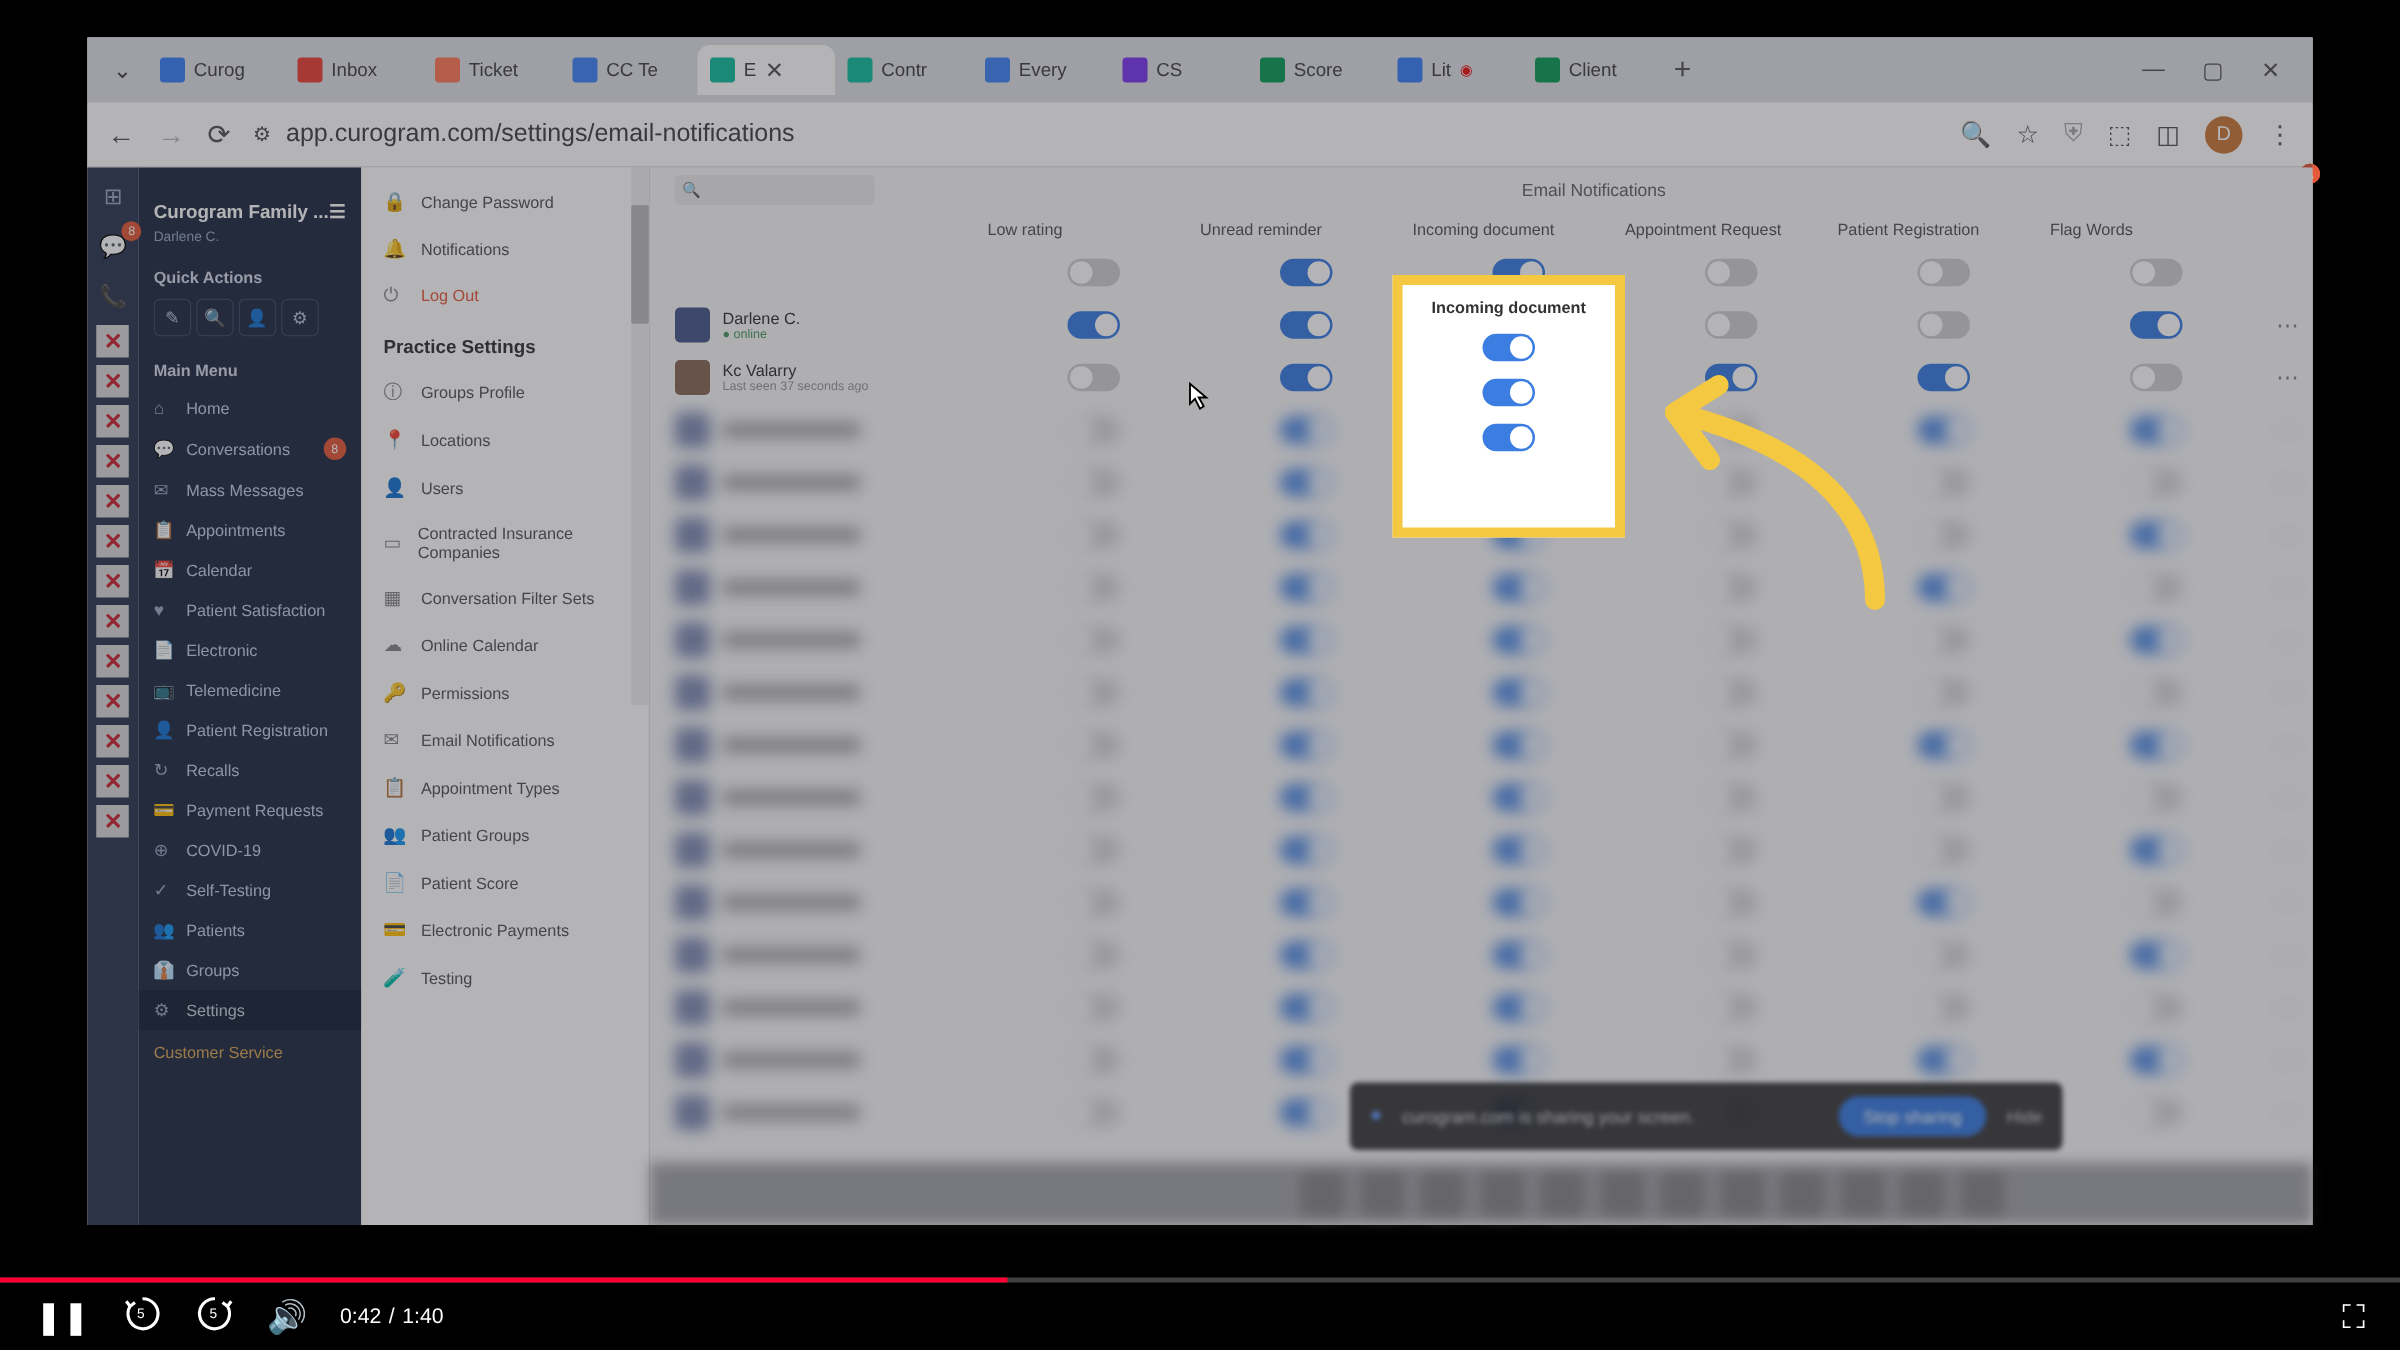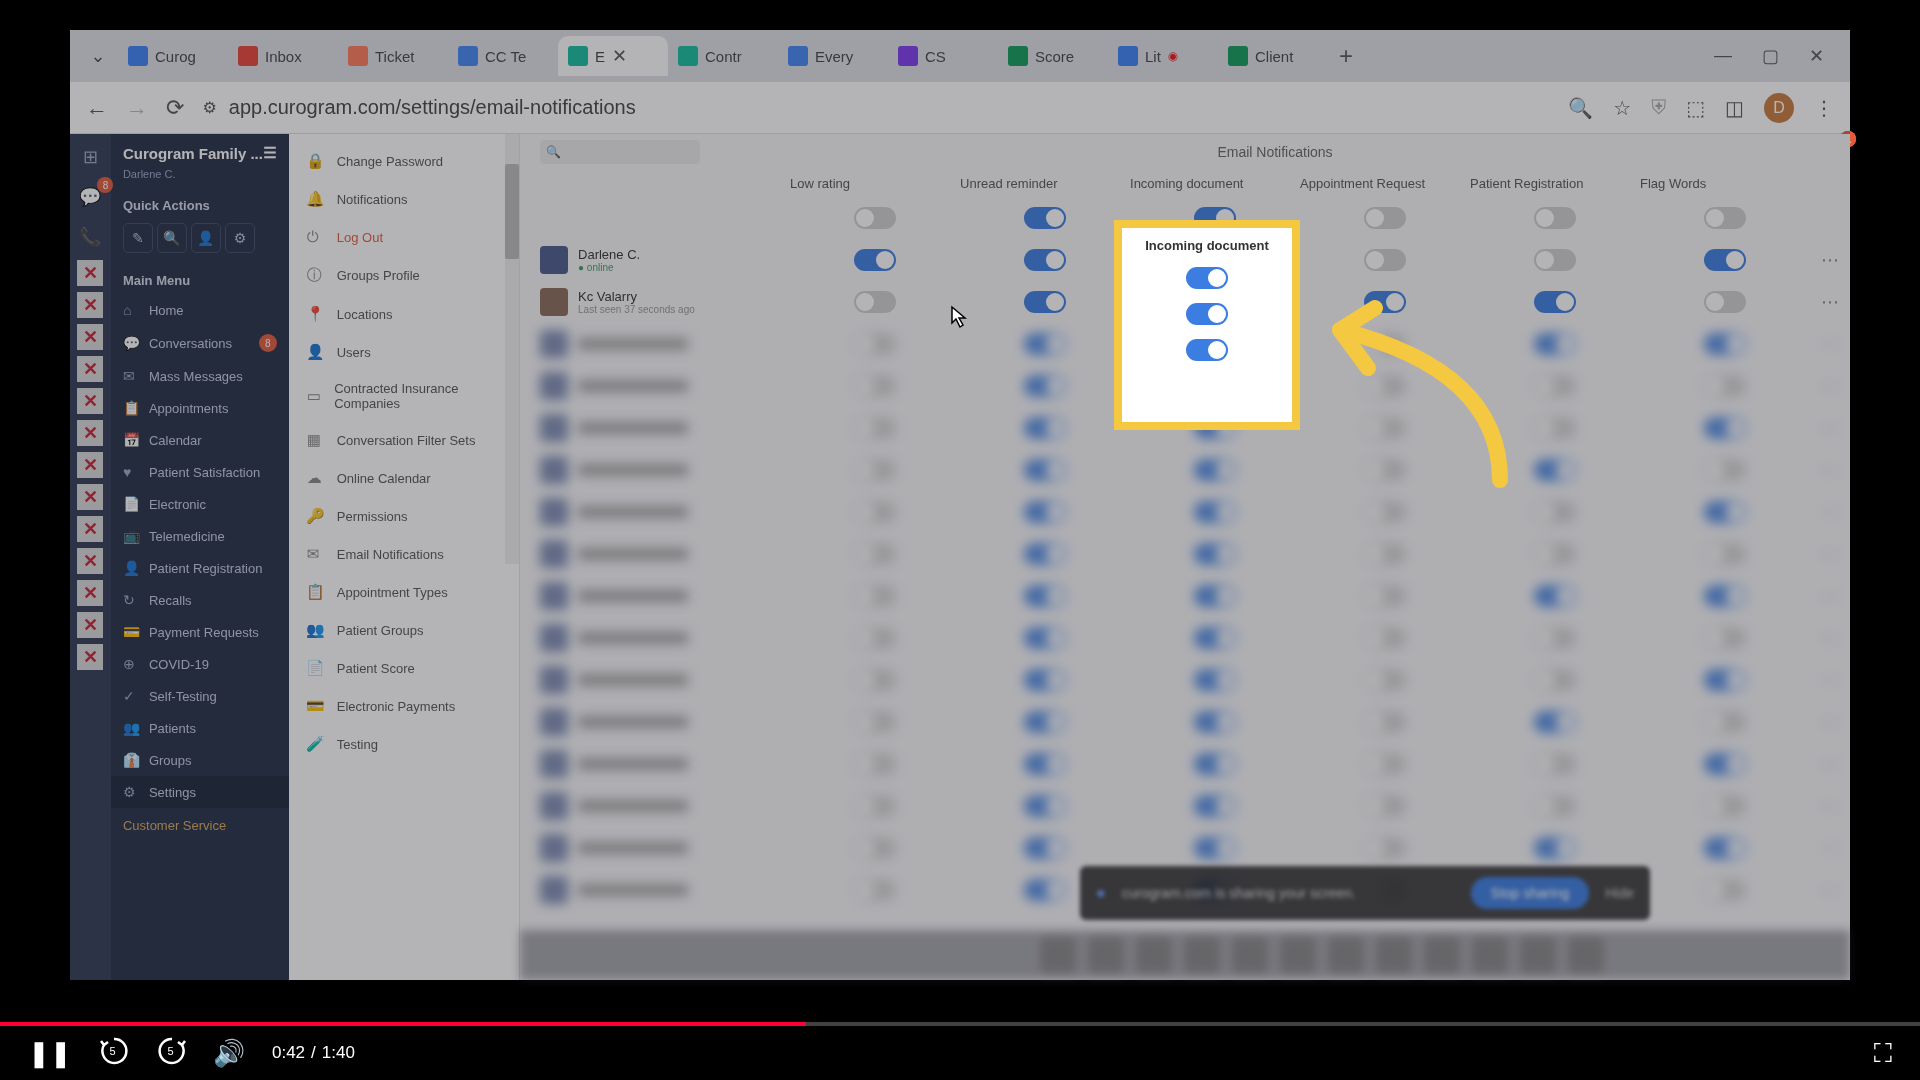--- a/index.html
+++ b/index.html
@@ -26,21 +26,21 @@
   .avatar-circ { width: 30px; height: 30px; border-radius: 50%; background: #c97a3a; color: #fff; display: flex; align-items: center; justify-content: center; font-size: 16px; }
 
   
   .app { display: flex; height: calc(100% - 104px); position: relative; }
 
   .icon-rail { width: 46px; background: #2f3a52; display: flex; flex-direction: column; align-items: center; padding-top: 6px; gap: 6px; }
   .rail-item { width: 34px; height: 34px; border-radius: 6px; display: flex; align-items: center; justify-content: center; color: #9aa8c4; font-size: 18px; position: relative; }
   .rail-badge { position: absolute; top: -3px; right: -6px; background: #e45a3a; color: #fff; font-size: 10px; width: 16px; height: 16px; border-radius: 50%; display: flex; align-items: center; justify-content: center; }
   .rail-x { width: 26px; height: 26px; background: #d9d9d9; color: #c23; font-weight: bold; font-size: 18px; display: flex; align-items: center; justify-content: center; }
 
-  .sidebar1 { width: 200px; background: #222d43; color: #c7cee0; font-size: 14px; padding: 4px 0; }
+  .sidebar1 { width: 200px; background: #222d43; color: #c7cee0; font-size: 14px; padding: 20px 0; }
   .sb1-header { padding: 6px 12px; font-weight: 600; font-size: 15px; color: #fff; display: flex; justify-content: space-between; align-items: center; }
   .sb1-sub { font-size: 11px; color: #9aa8c4; padding: 0 12px 8px; }
   .sb1-sectitle { font-size: 13px; font-weight: 600; padding: 10px 12px 6px; color: #d6dbe8; }
   .sb1-qarow { display: flex; gap: 4px; padding: 4px 12px 10px; }
   .qa-btn { width: 30px; height: 30px; border: 1px solid #3d4a65; border-radius: 5px; display: flex; align-items: center; justify-content: center; color: #b8c2d8; font-size: 14px; }
   .sb1-item { display: flex; align-items: center; gap: 10px; padding: 8px 12px; font-size: 13px; position: relative; }
   .sb1-item.active { background: #1a2438; }
   .sb1-icon { width: 16px; font-size: 14px; color: #9aa8c4; }
   .sb1-badge { background: #e45a3a; color: #fff; font-size: 10px; width: 18px; height: 18px; border-radius: 50%; display: flex; align-items: center; justify-content: center; margin-left: auto; }
   .sb1-foot { color: #d9a856; font-size: 13px; padding: 10px 12px; }
@@ -304,20 +304,21 @@
           </div>
           <div class="sb2-item">
             <span class="sb2-icon">🔔</span>
             <span>Notifications</span>
           </div>
           <div class="sb2-item logout">
             <span class="sb2-icon">⏻</span>
             <span>Log Out</span>
           </div>
         </div>
+      <div class="sb2-sectitle">Practice Settings</div>
       <div id="sb2-items">
           <div class="sb2-item">
             <span class="sb2-icon">ⓘ</span>
             <span>Groups Profile</span>
           </div>
           <div class="sb2-item">
             <span class="sb2-icon">📍</span>
             <span>Locations</span>
           </div>
           <div class="sb2-item">

